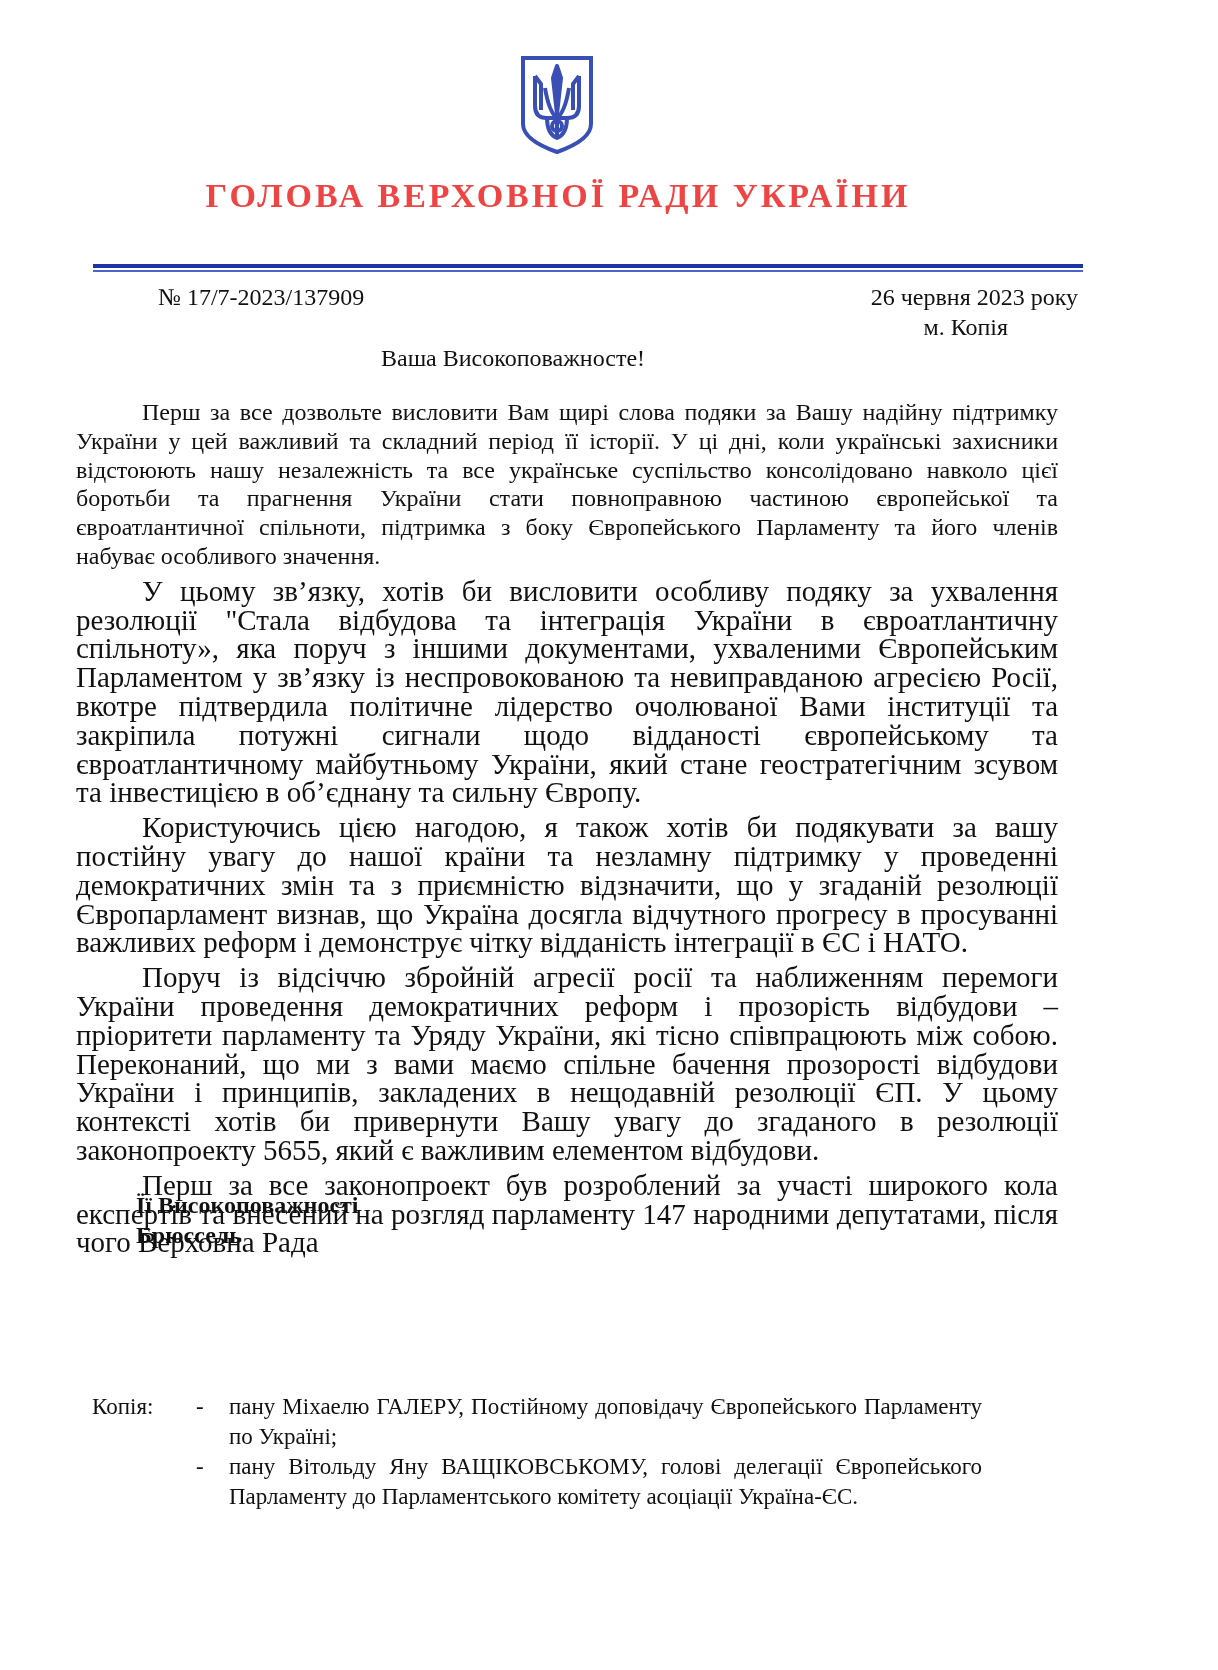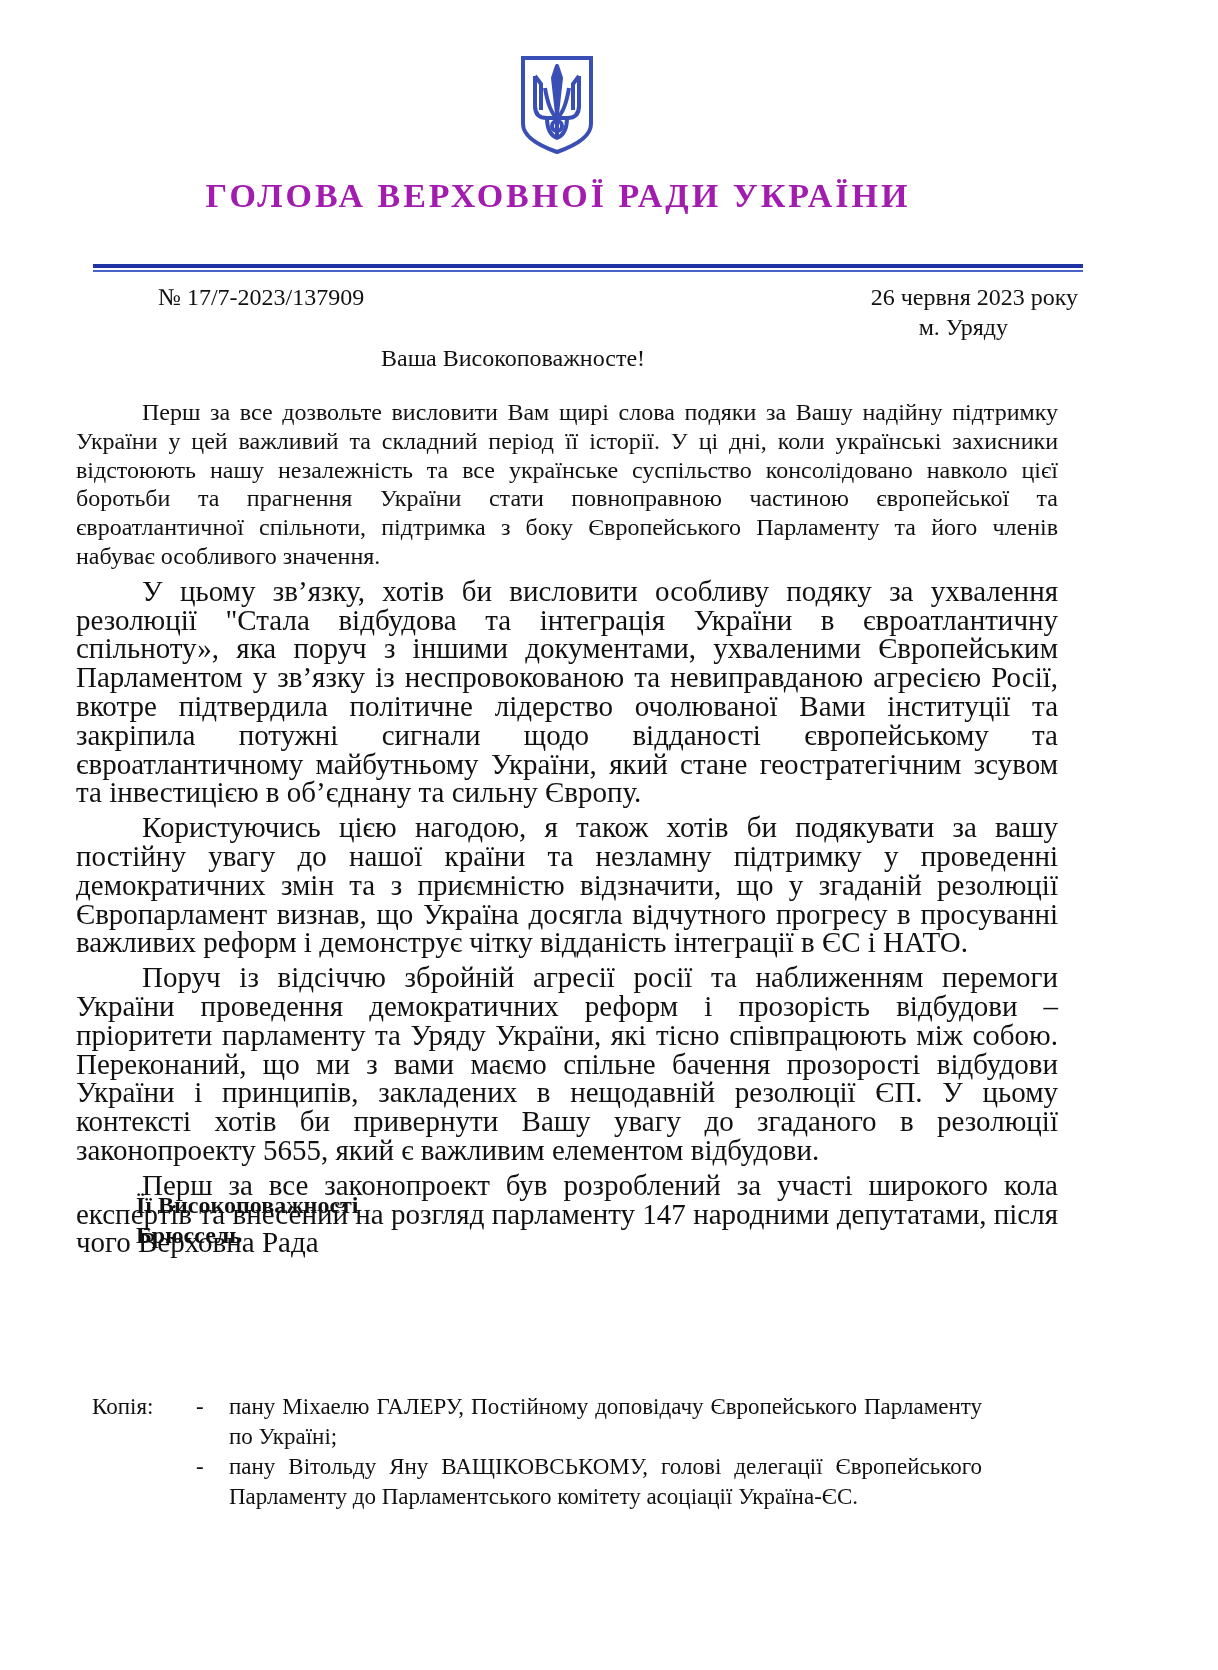--- a/index.html
+++ b/index.html
@@ -1,20 +1,20 @@
 <!DOCTYPE html>
 <html><head>
 <meta charset="utf-8">
 <style>
   html, body { margin: 0; padding: 0; background: #ffffff; }
   body { width: 1218px; height: 1670px; position: relative; overflow: hidden;
          font-family: "Liberation Serif", "DejaVu Serif", serif; color: #111; }
   .emblem { position: absolute; left: 519px; top: 54px; width: 76px; height: 102px; }
   .org-title { position: absolute; left: 0; top: 177px; width: 1116px; text-align: center;
-               font-size: 34px; font-weight: bold; letter-spacing: 3px; color: #a21caf; }
+               font-size: 34px; font-weight: bold; letter-spacing: 3px; color: #ef4444; }
   .rule-thick { position: absolute; left: 93px; top: 264px; width: 990px; height: 4px; background: #1f33a6; }
   .rule-thin { position: absolute; left: 93px; top: 270px; width: 990px; height: 2px; background: #4a63c9; }
   .reg-num { position: absolute; left: 158px; top: 284px; font-size: 24px; }
   .date { position: absolute; right: 140px; top: 284px; font-size: 24px; text-align: center; }
   .city { position: absolute; right: 210px; top: 314px; font-size: 24px; }
   .salutation { position: absolute; left: 0; width: 1026px; text-align: center; top: 345px; font-size: 24px; }
   .body { position: absolute; left: 76px; top: 398px; width: 982px; }
   .para { margin: 0 0 6px 0; font-size: 24px; line-height: 28.8px; text-align: justify;
           text-indent: 66px; }
   .para.condensed { font-size: 29px; }
@@ -41,21 +41,21 @@
     <circle cx="38" cy="72" r="5"></circle>
   </g>
 </svg>
 
 <div class="org-title">ГОЛОВА ВЕРХОВНОЇ РАДИ УКРАЇНИ</div>
 <div class="rule-thick"></div>
 <div class="rule-thin"></div>
 
 <div class="reg-num">№ 17/7-2023/137909</div>
 <div class="date">26 червня 2023 року</div>
-<div class="city">м. Уряду</div>
+<div class="city">м. Копія</div>
 
 <div class="salutation">Ваша Високоповажносте!</div>
 
 <div class="body">
   <p class="para">Перш за все дозвольте висловити Вам щирі слова подяки за Вашу надійну підтримку України у цей важливий та складний період її історії. У ці дні, коли українські захисники відстоюють нашу незалежність та все українське суспільство консолідовано навколо цієї боротьби та прагнення України стати повноправною частиною європейської та євроатлантичної спільноти, підтримка з боку Європейського Парламенту та його членів набуває особливого значення.</p>
   <p class="para condensed">У цьому зв’язку, хотів би висловити особливу подяку за ухвалення резолюції "Стала відбудова та інтеграція України в євроатлантичну спільноту», яка поруч з іншими документами, ухваленими Європейським Парламентом у зв’язку із неспровокованою та невиправданою агресією Росії, вкотре підтвердила політичне лідерство очолюваної Вами інституції та закріпила потужні сигнали щодо відданості європейському та євроатлантичному майбутньому України, який стане геостратегічним зсувом та інвестицією в об’єднану та сильну Європу.</p>
   <p class="para condensed">Користуючись цією нагодою, я також хотів би подякувати за вашу постійну увагу до нашої країни та незламну підтримку у проведенні демократичних змін та з приємністю відзначити, що у згаданій резолюції Європарламент визнав, що Україна досягла відчутного прогресу в просуванні важливих реформ і демонструє чітку відданість інтеграції в ЄС і НАТО.</p>
   <p class="para condensed">Поруч із відсіччю збройній агресії росії та наближенням перемоги України проведення демократичних реформ і прозорість відбудови – пріоритети парламенту та Уряду України, які тісно співпрацюють між собою. Переконаний, що ми з вами маємо спільне бачення прозорості відбудови України і принципів, закладених в нещодавній резолюції ЄП. У цьому контексті хотів би привернути Вашу увагу до згаданого в резолюції законопроекту 5655, який є важливим елементом відбудови.</p>
   <p class="para condensed">Перш за все законопроект був розроблений за участі широкого кола експертів та внесений на розгляд парламенту 147 народними депутатами, після чого Верховна Рада</p>
 </div>

